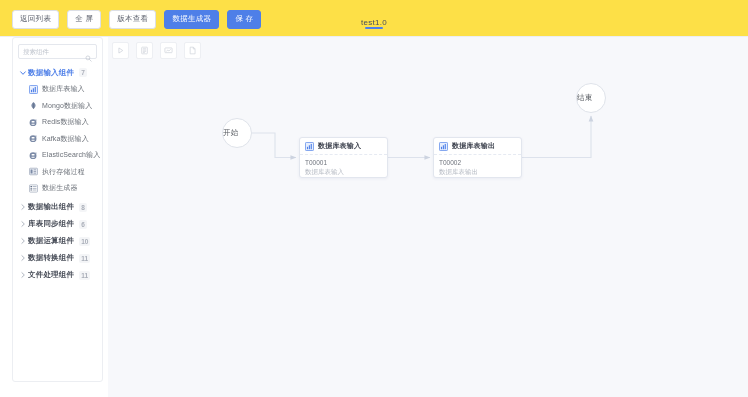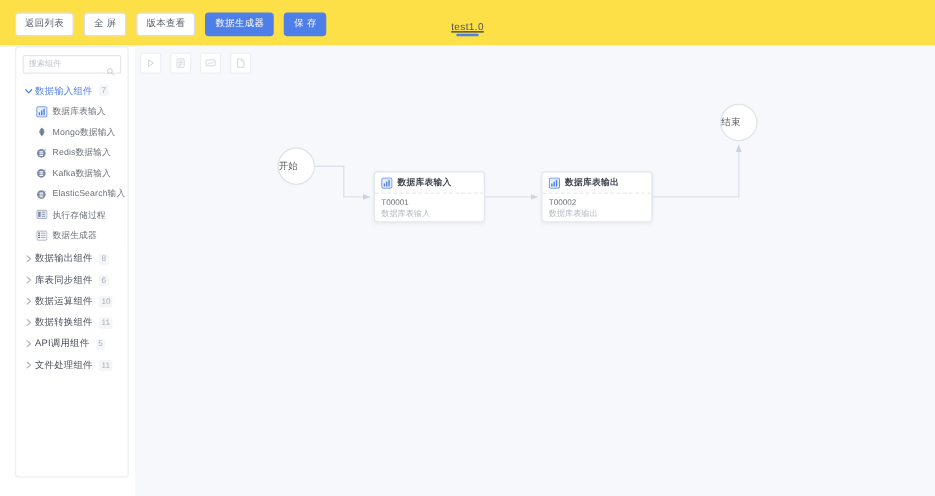--- a/index.html
+++ b/index.html
@@ -48,21 +48,20 @@
   .btn.primary {
     background: #4e7fe8;
     border-color: #4e7fe8;
     color: #ffffff;
   }
   .tb-title-wrap {
     position: absolute; left: 0; top: 11px;
     width: 748px;
     text-align: center;
     pointer-events: none;
-    text-decoration: underline;
   }
   .tb-title {
     font-size: 8px;
     color: #4a4f5a;
     letter-spacing: .3px;
   }
   .tb-underline {
     position: absolute; left: 50%; top: 27px;
     width: 18px; height: 2px; margin-left: -9px;
     background: #4e7fe8;
@@ -104,20 +103,21 @@
     width: 7px; height: 7px;
     color: #c2c7d0;
   }
   .tree { margin-top: 5px; }
 
   .tree-group-header {
     display: flex; align-items: center;
     height: 17px;
     padding-left: 5px;
     cursor: pointer;
+    font-weight: bold;
   }
   .caret {
     width: 9px; height: 9px;
     flex: 0 0 9px;
     color: #b0b6c0;
     display: flex; align-items: center; justify-content: center;
   }
   .caret.open { color: #4e7fe8; }
   .group-label {
     font-size: 7.5px;
@@ -424,29 +424,20 @@
       <div class="tree-group-header">
         <span class="caret">
           <svg viewBox="0 0 12 12" width="8" height="8" fill="none" stroke="currentColor" stroke-width="1.5">
             <polyline points="4.3,2.5 8,6 4.3,9.5" stroke-linecap="round" stroke-linejoin="round"></polyline>
           </svg>
         </span>
         <span class="group-label">数据转换组件</span>
         <span class="count-badge">11</span>
       </div>
 
-      <div class="tree-group-header">
-        <span class="caret">
-          <svg viewBox="0 0 12 12" width="8" height="8" fill="none" stroke="currentColor" stroke-width="1.5">
-            <polyline points="4.3,2.5 8,6 4.3,9.5" stroke-linecap="round" stroke-linejoin="round"></polyline>
-          </svg>
-        </span>
-        <span class="group-label">API调用组件</span>
-        <span class="count-badge">5</span>
-      </div>
 
 
       <div class="tree-group-header">
         <span class="caret">
           <svg viewBox="0 0 12 12" width="8" height="8" fill="none" stroke="currentColor" stroke-width="1.5">
             <polyline points="4.3,2.5 8,6 4.3,9.5" stroke-linecap="round" stroke-linejoin="round"></polyline>
           </svg>
         </span>
         <span class="group-label">文件处理组件</span>
         <span class="count-badge">11</span>

